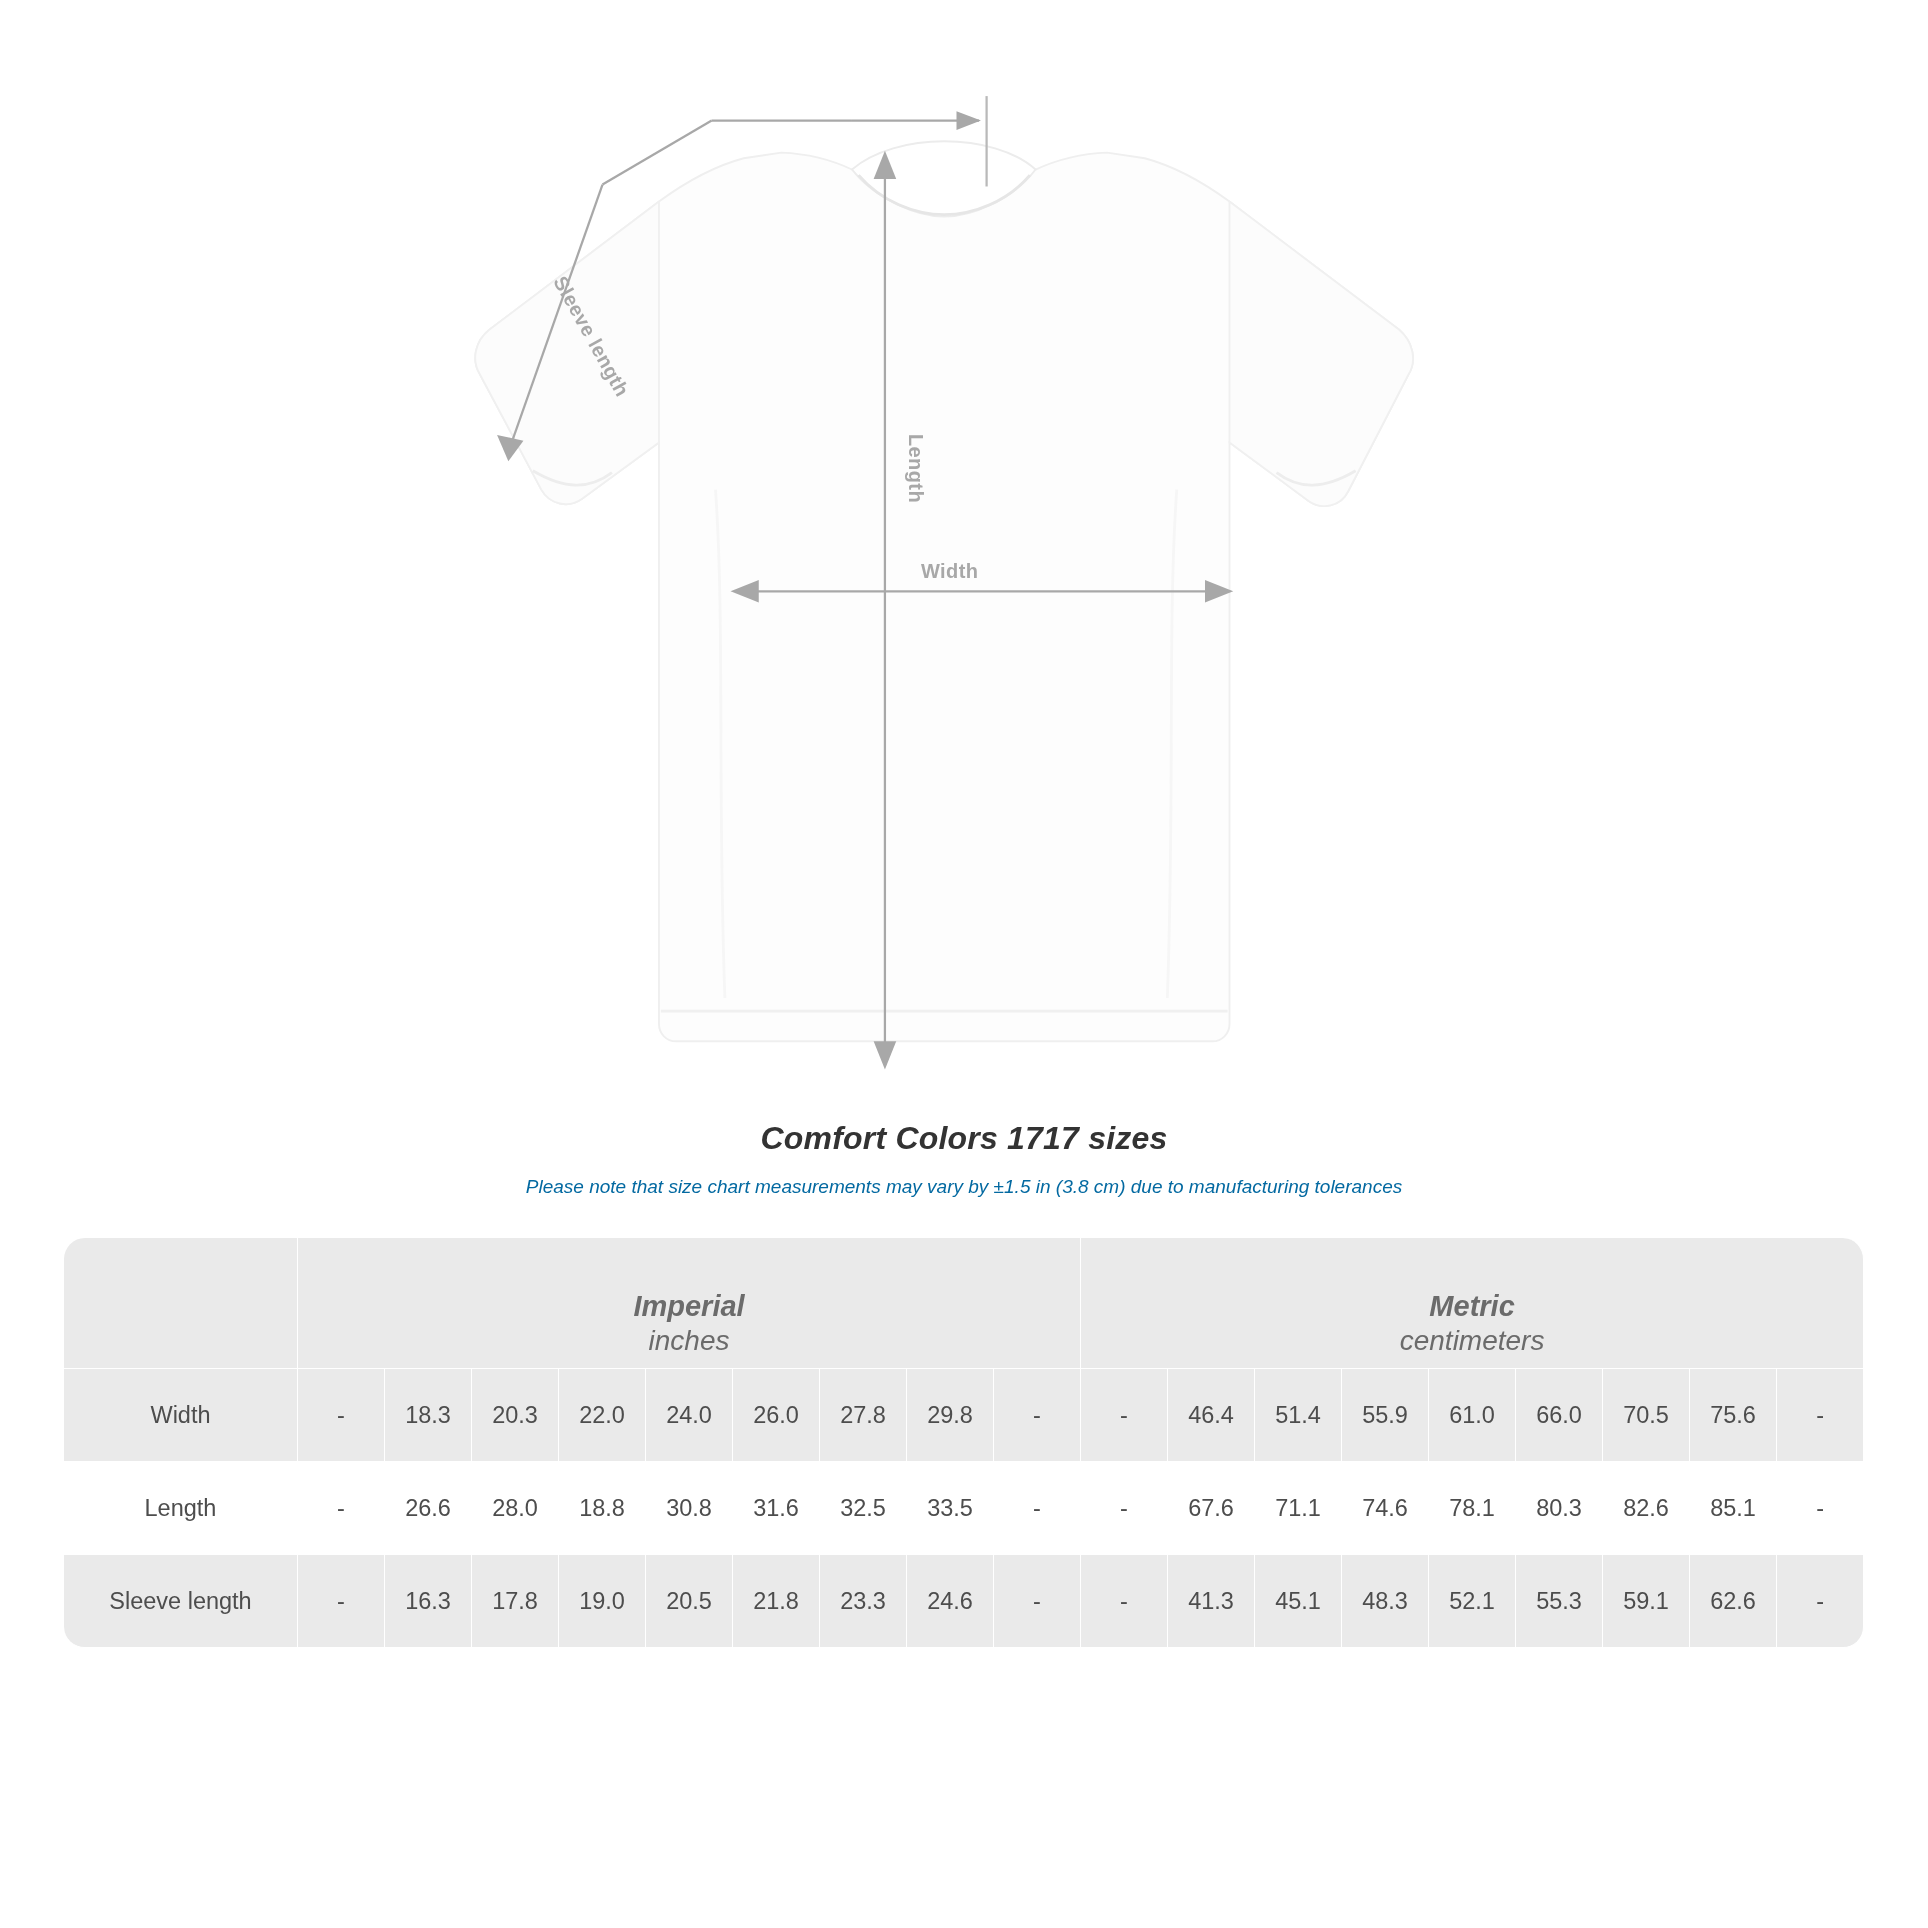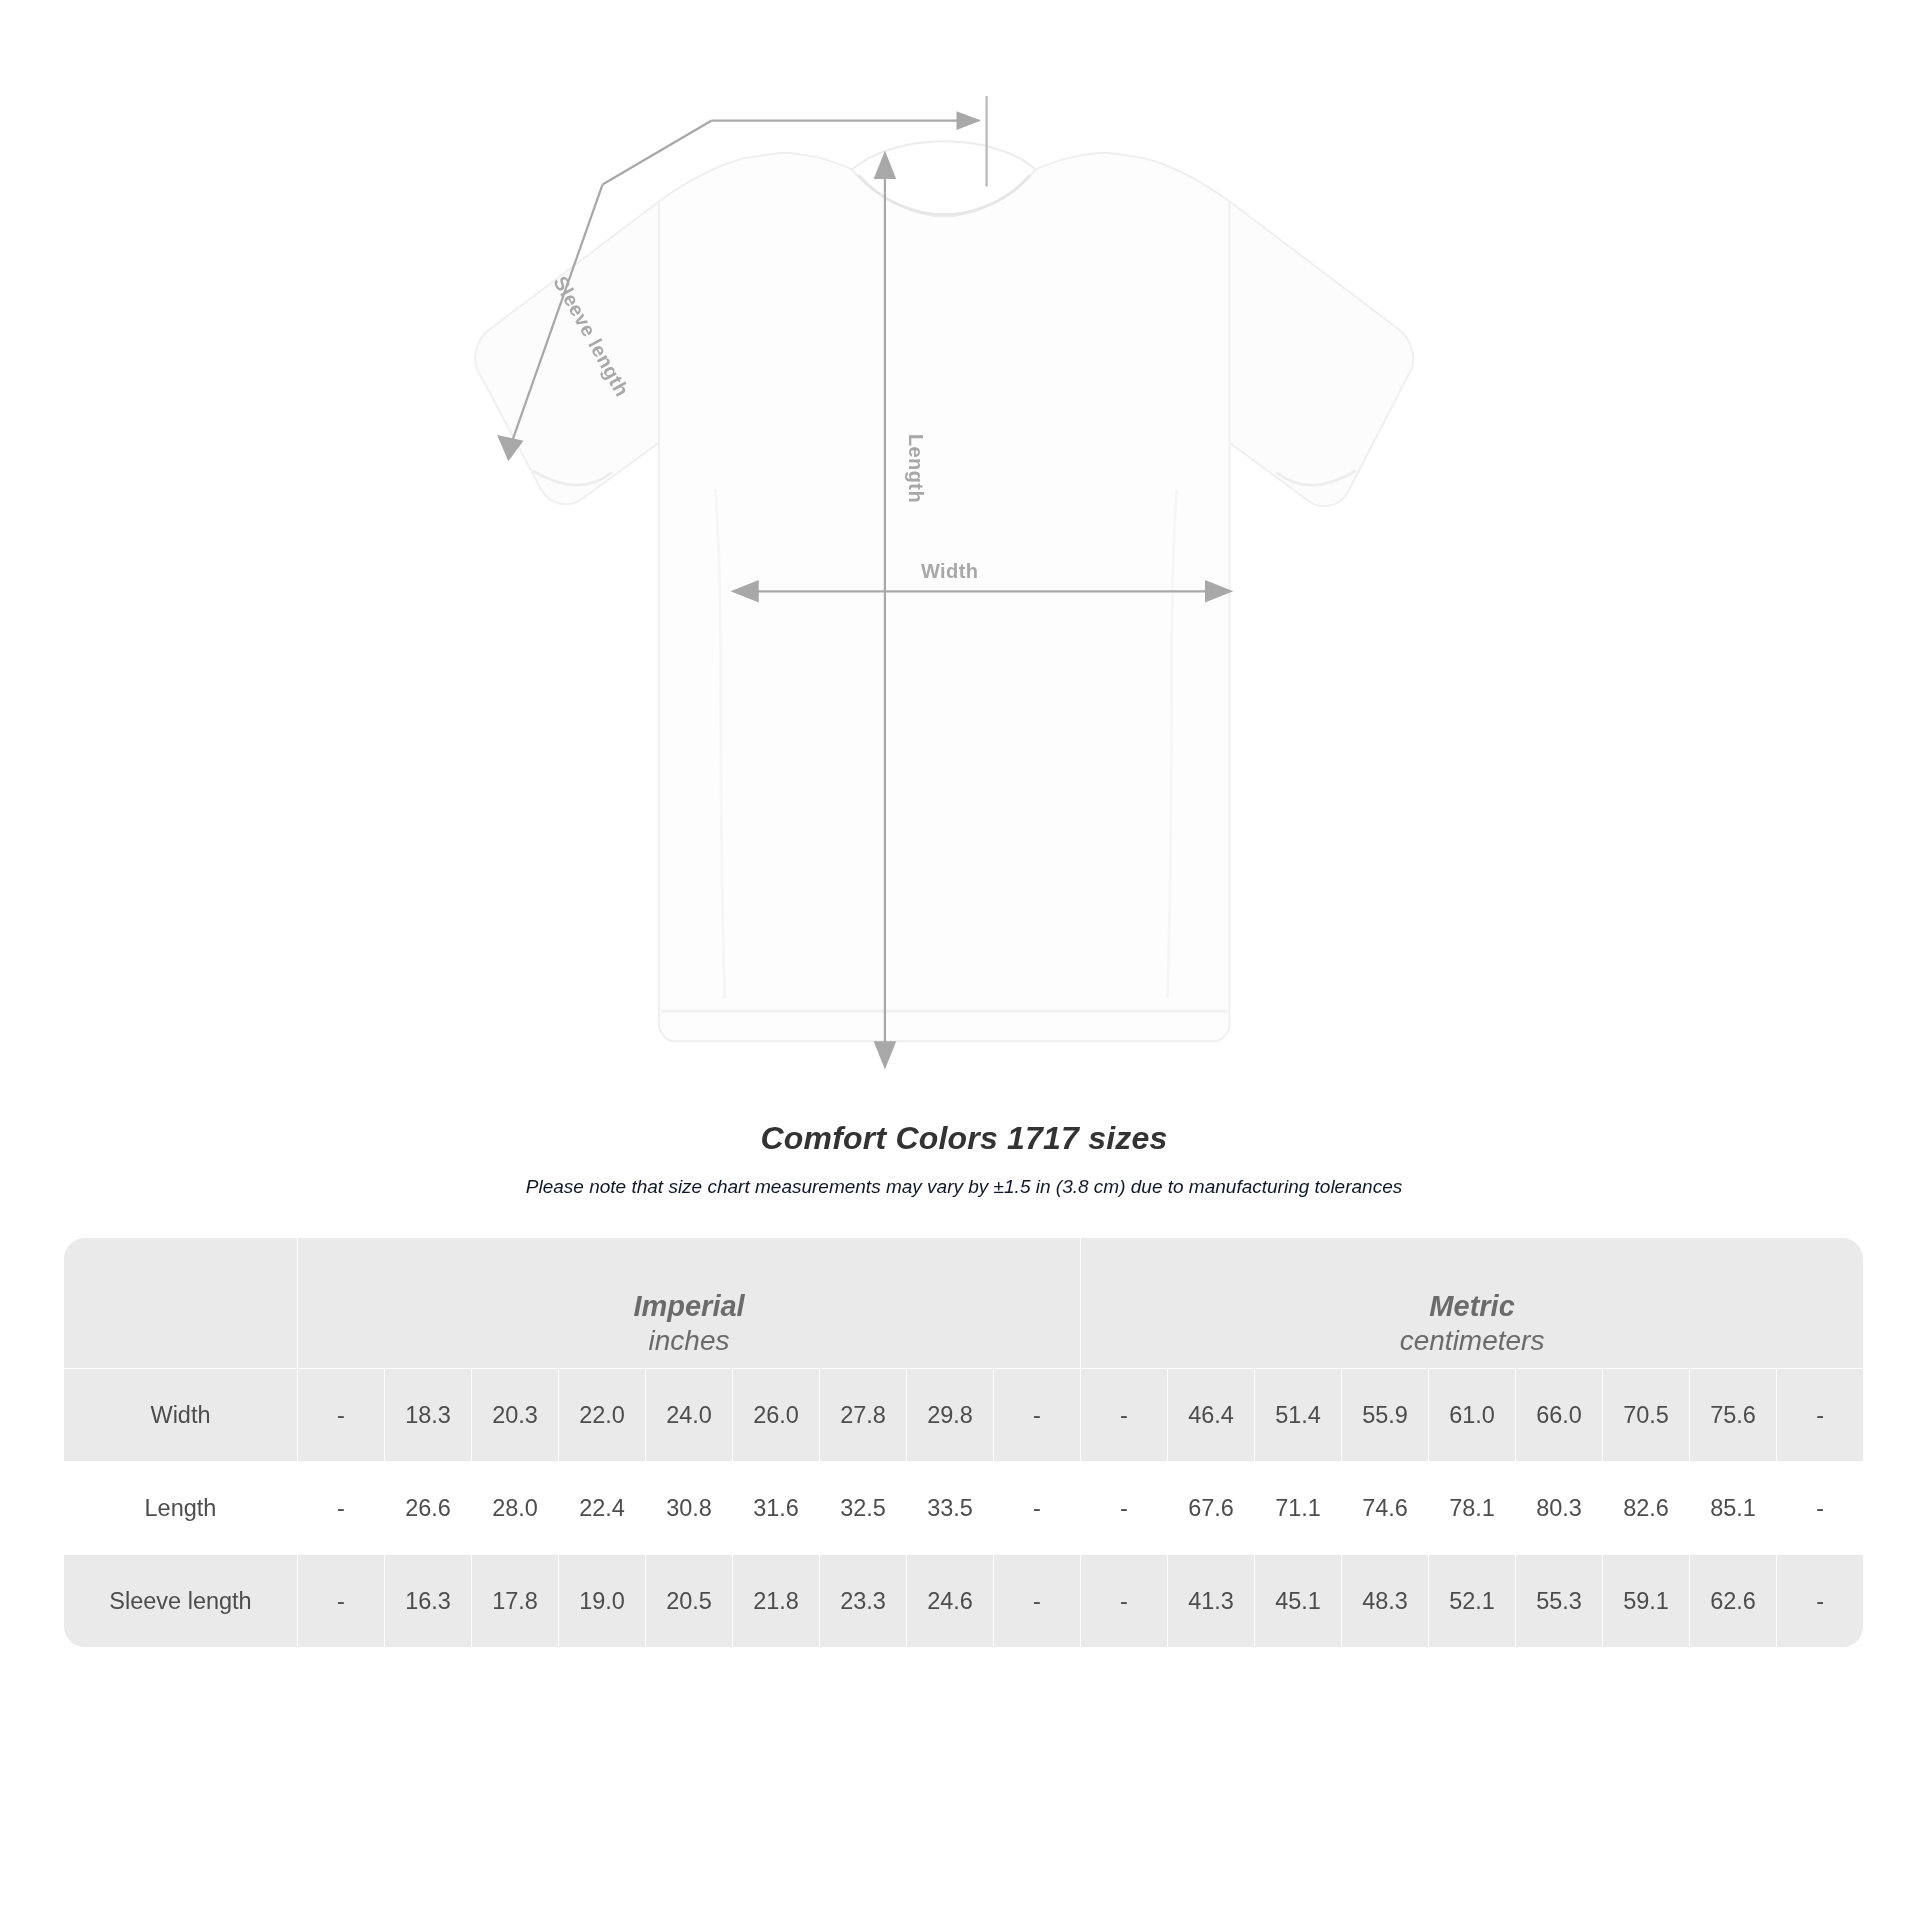--- a/index.html
+++ b/index.html
@@ -64,21 +64,21 @@
   .chart-title {
     font-size: 32px;
     font-weight: bold;
     color: #333333;
     letter-spacing: 0.2px;
     font-style: italic;
   }
   .chart-note {
     font-size: 19px;
     font-style: italic;
-    color: #0f172a;
+    color: #0369a1;
     margin-top: 19px;
   }
 
   
   .table-wrap {
     margin: 40px 64px 0 64px;
   }
   table.size-table {
     border-collapse: separate;
     border-spacing: 0;
@@ -266,21 +266,21 @@
           <td>70.5</td>
           <td>75.6</td>
           <td class="no-br">-</td>
         </tr>
 
         <tr class="data-row row-b">
           <td class="row-label">Length</td>
           <td>-</td>
           <td>26.6</td>
           <td>28.0</td>
-          <td>22.4</td>
+          <td>18.8</td>
           <td>30.8</td>
           <td>31.6</td>
           <td>32.5</td>
           <td>33.5</td>
           <td>-</td>
           <td>-</td>
           <td>67.6</td>
           <td>71.1</td>
           <td>74.6</td>
           <td>78.1</td>

